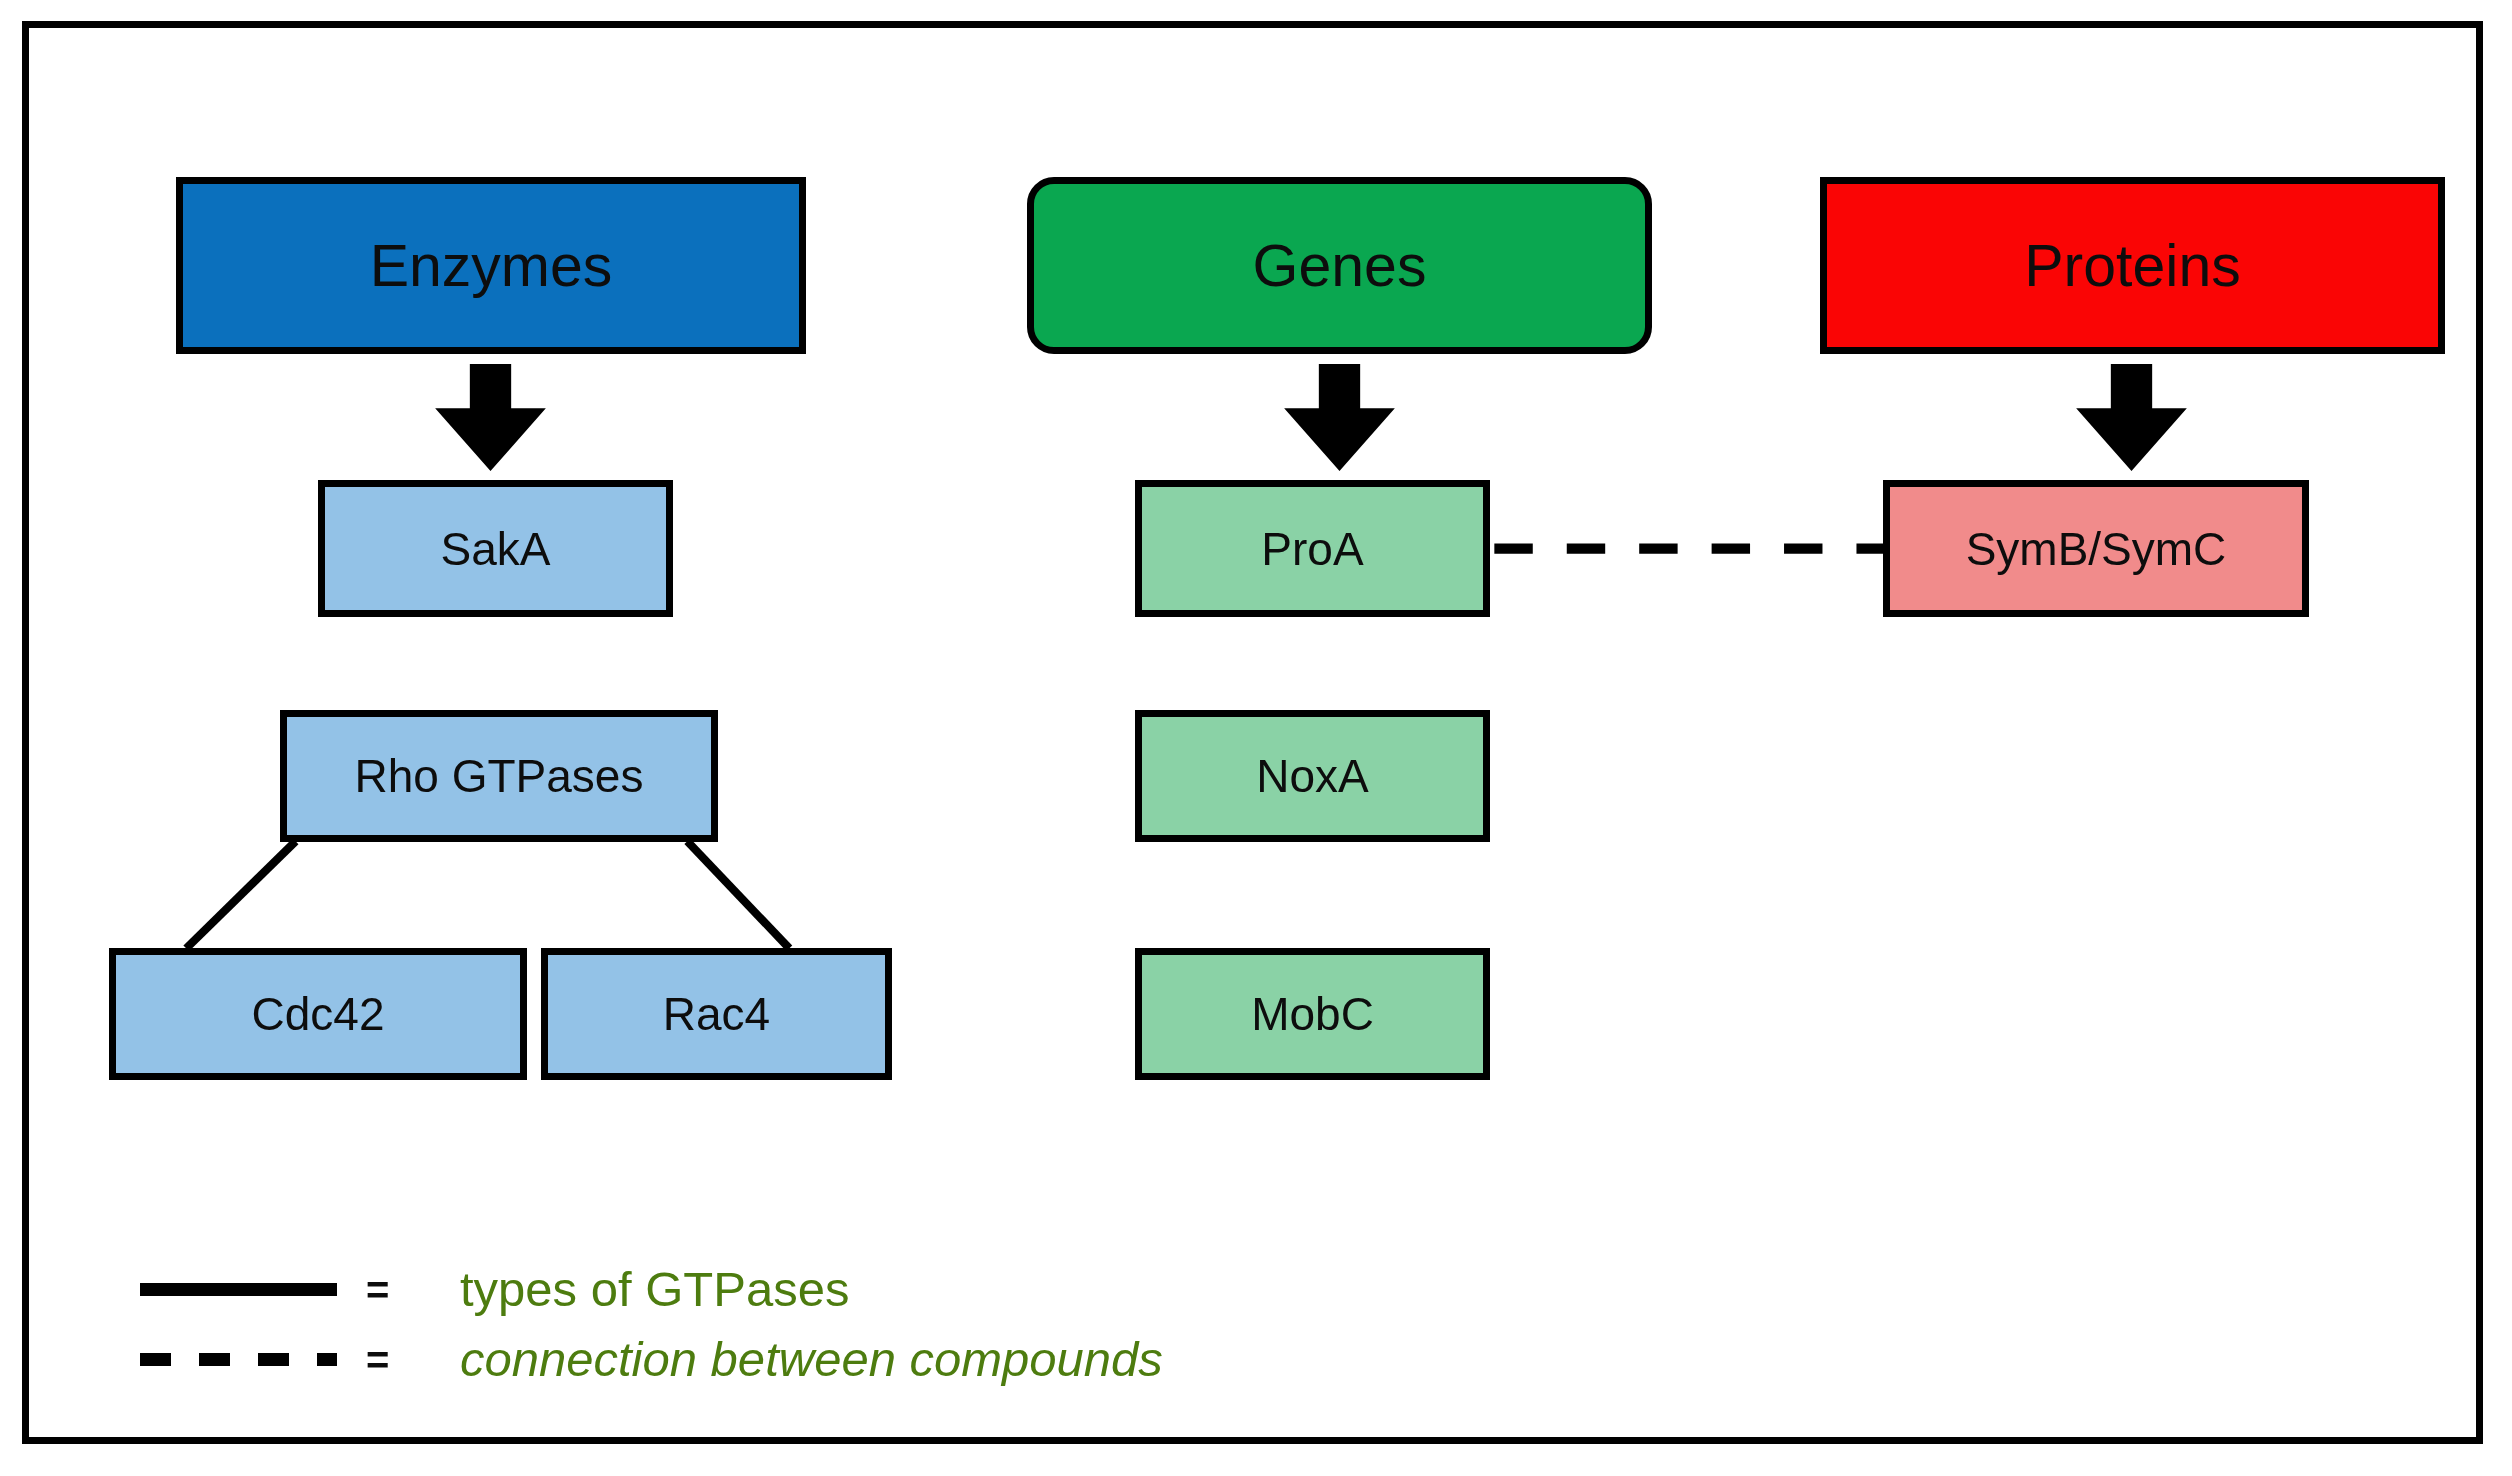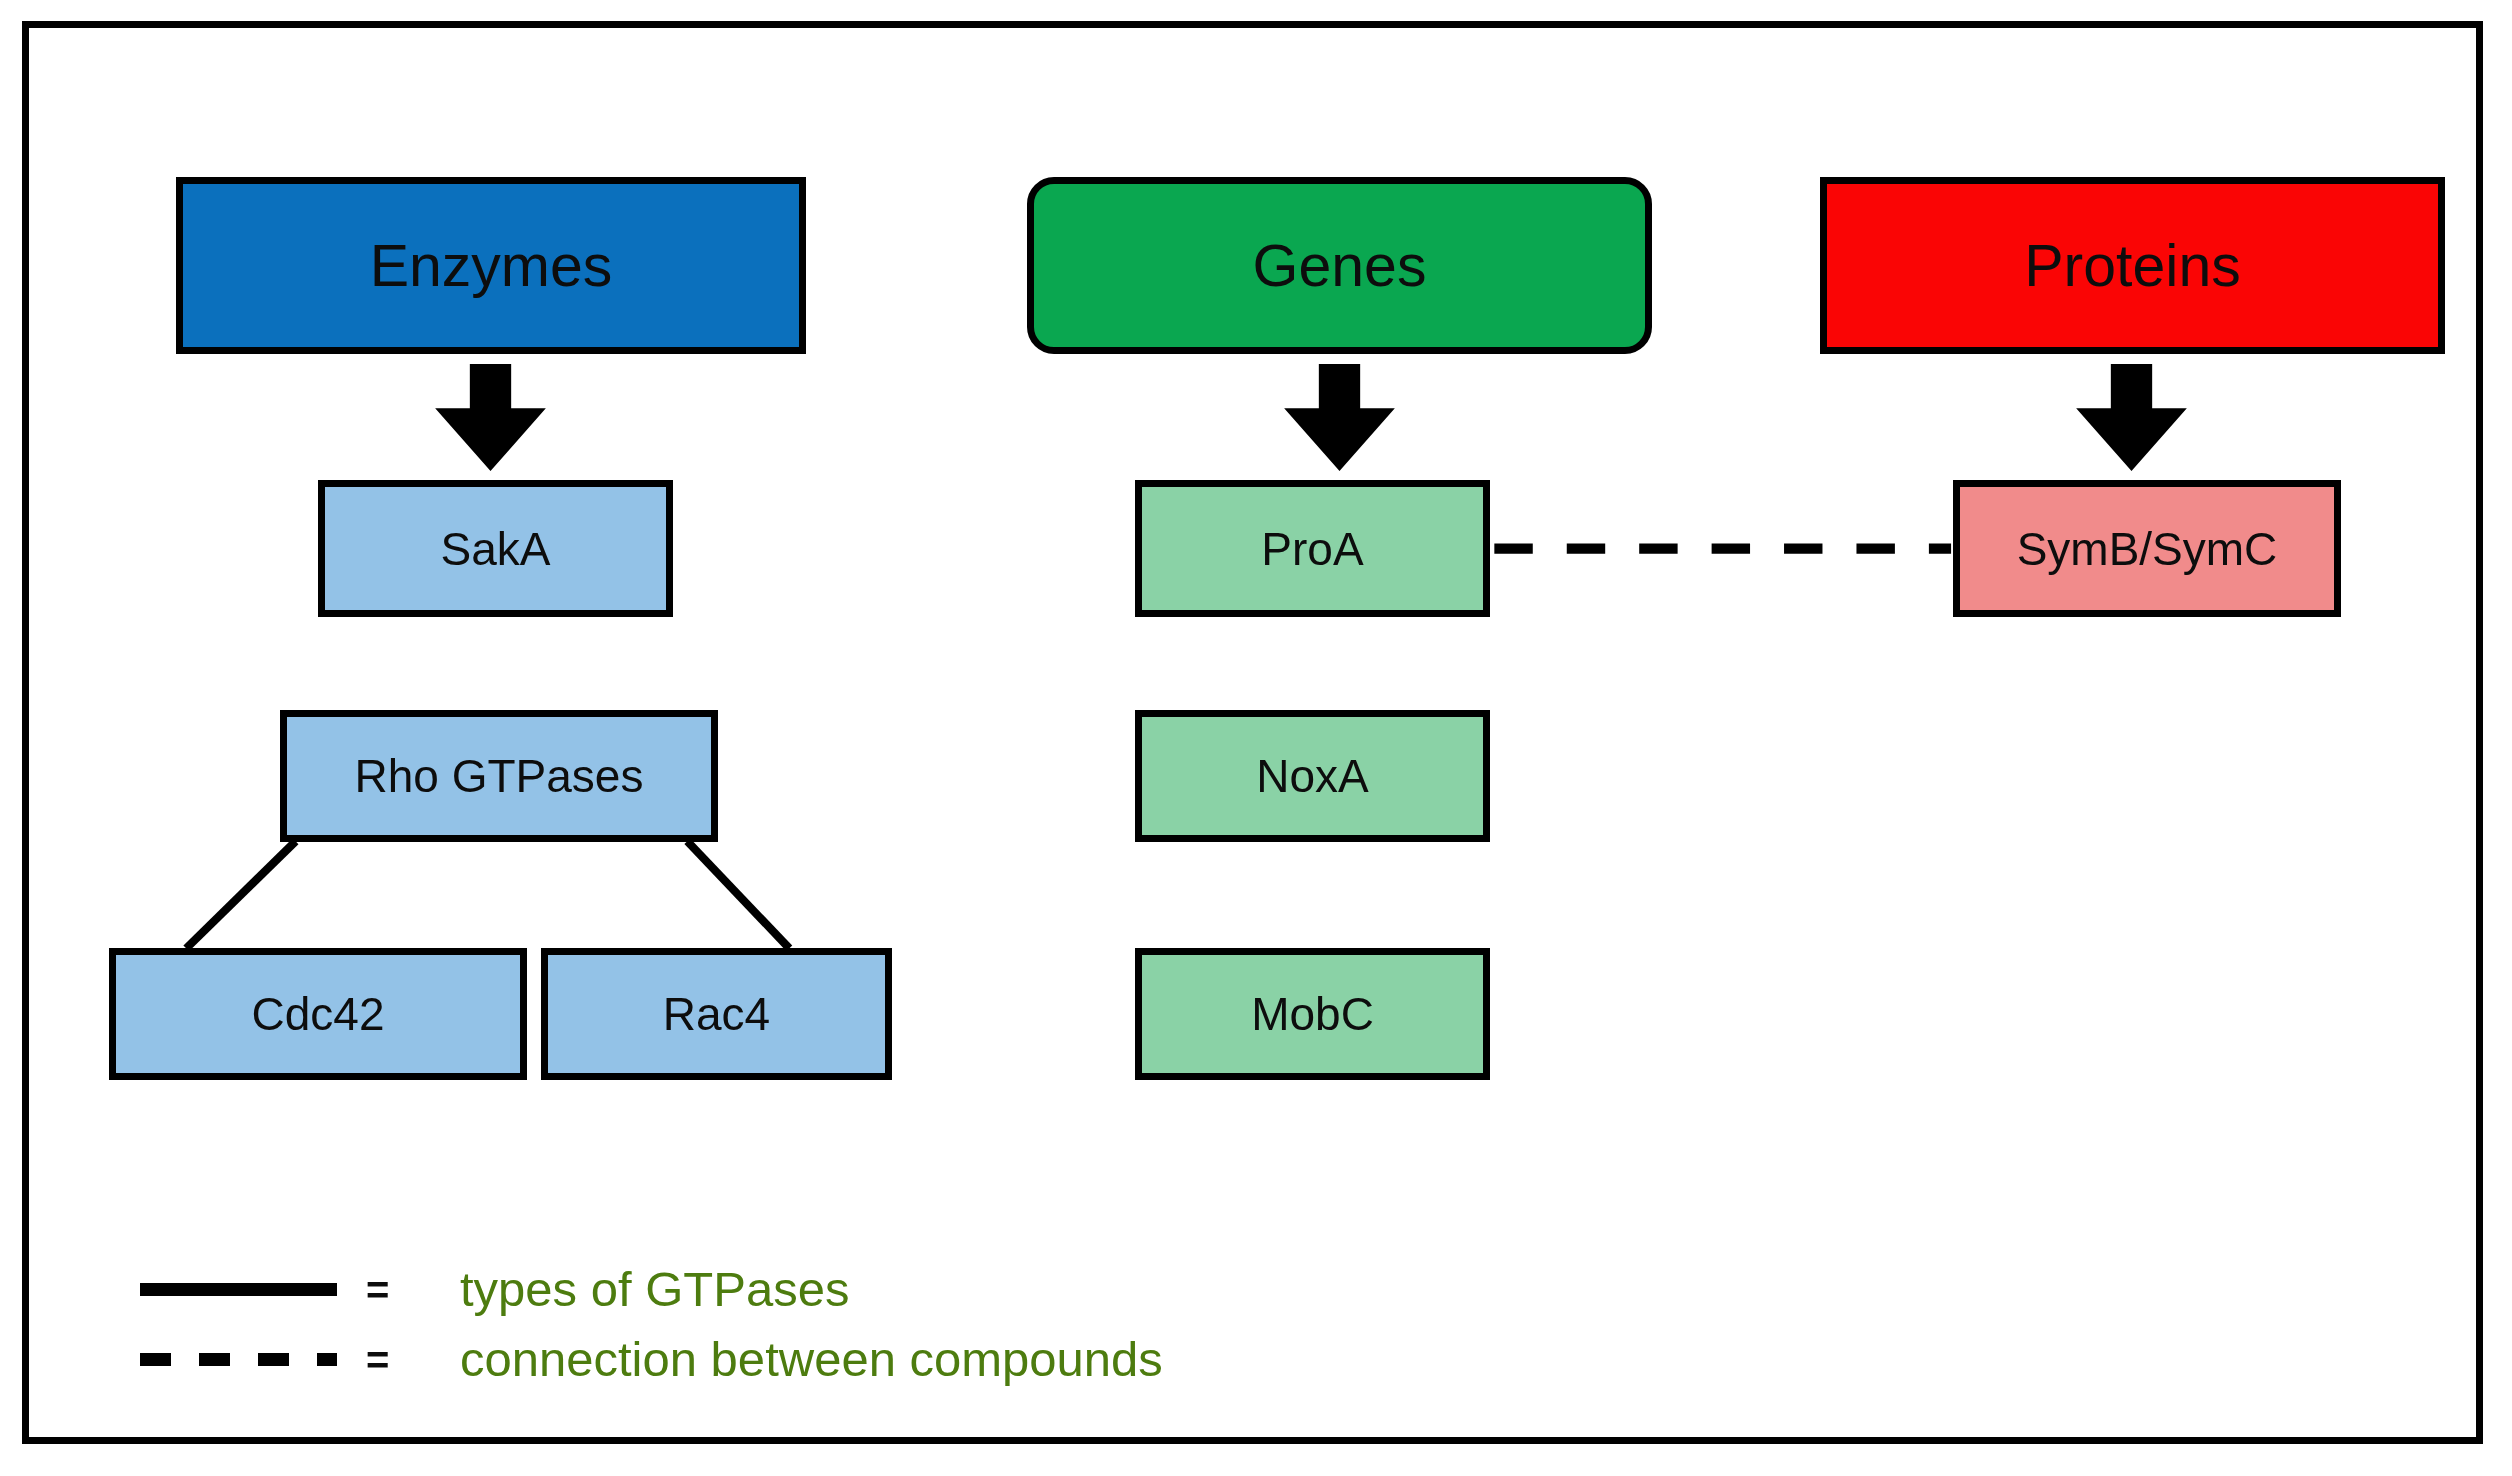--- a/index.html
+++ b/index.html
@@ -72,24 +72,24 @@
 
   <div class="box node node-blue" style="left:310px;top:480px;width:355px;height:137px;">SakA</div>
   <div class="box node node-blue" style="left:272px;top:710px;width:438px;height:132px;">Rho GTPases</div>
   <div class="box node node-blue" style="left:101px;top:948px;width:418px;height:132px;">Cdc42</div>
   <div class="box node node-blue" style="left:533px;top:948px;width:351px;height:132px;">Rac4</div>
 
   <div class="box node node-green" style="left:1135px;top:480px;width:355px;height:137px;">ProA</div>
   <div class="box node node-green" style="left:1135px;top:710px;width:355px;height:132px;">NoxA</div>
   <div class="box node node-green" style="left:1135px;top:948px;width:355px;height:132px;">MobC</div>
 
-  <div class="box node node-pink" style="left:1953px;top:480px;width:388px;height:137px;">SymB/SymC</div>
+  <div class="box node node-pink" style="left:1883px;top:480px;width:426px;height:137px;">SymB/SymC</div>
 
   <div class="legend-solid"></div>
   <span class="equals" style="left:366px;top:1270px;">=</span>
   <span class="legend-label" style="left:460px;top:1260px;">types of GTPases</span>
 
   <div class="legend-dashed"></div>
   <span class="equals" style="left:366px;top:1340px;">=</span>
-  <span class="legend-label" style="left:460px;top:1330px;">connection between compounds</span>
+  <span class="legend-label" style="left:460px;top:1330px;font-style:italic;">connection between compounds</span>
 
 </div>
 
 
 </body></html>

